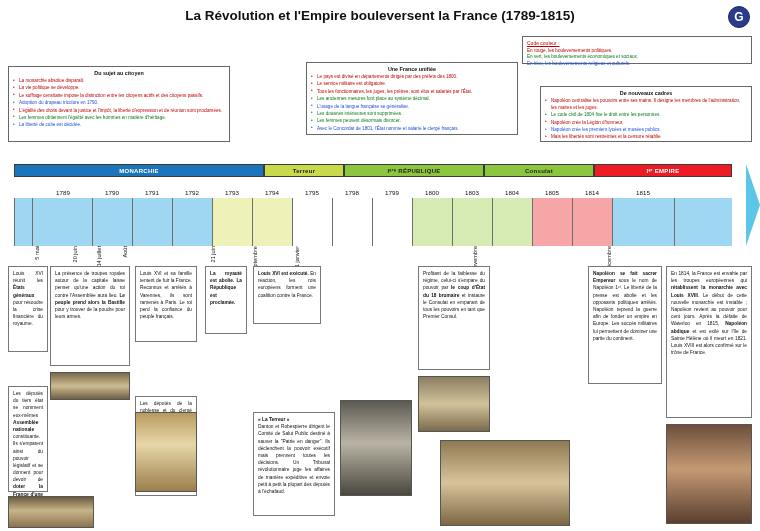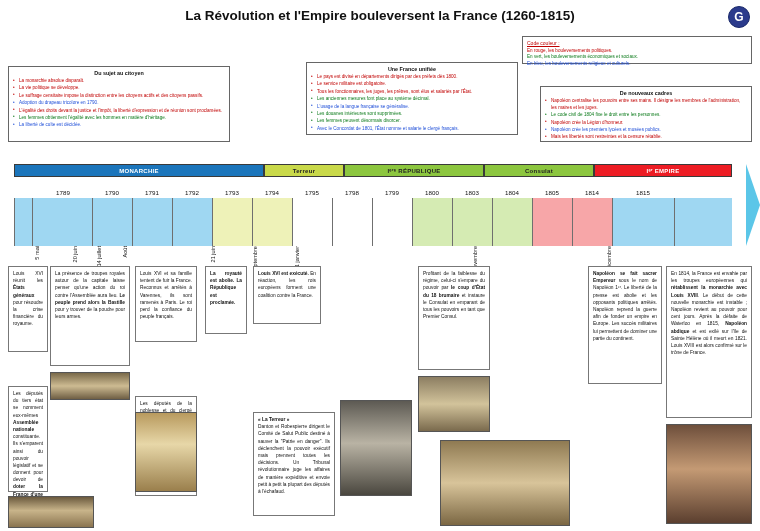--- a/index.html
+++ b/index.html
@@ -72,21 +72,21 @@
     position:absolute;border:1px solid #777;background:#fff;box-sizing:border-box;
     padding:3px 4px;font-size:4.8px;line-height:1.5;color:#111;text-align:justify;
   }
   .tbox b{font-weight:bold;}
   .pic{position:absolute;border:1px solid #555;box-sizing:border-box;overflow:hidden;}
   .pic .ph{width:100%;height:100%;display:block;}
 </style>
 <style>li.red{color:#c00000}li.green{color:#0b7a1a}li.blue{color:#1f4fd8}</style></head>
 <body>
 
-<div class="title">La Révolution et l'Empire bouleversent la France (1260-1815)</div>
+<div class="title">La Révolution et l'Empire bouleversent la France (1789-1815)</div>
 <div class="logo">G</div>
 
 <div class="box" id="box-legend">
   <span class="lt">Code couleur :</span>
   <p class="l1">En rouge, les bouleversements politiques.</p>
   <p class="l2">En vert, les bouleversements économiques et sociaux.</p>
   <p class="l3">En bleu, les bouleversements religieux et culturels.</p>
 </div>
 
 <div class="box" id="box-citoyen">

